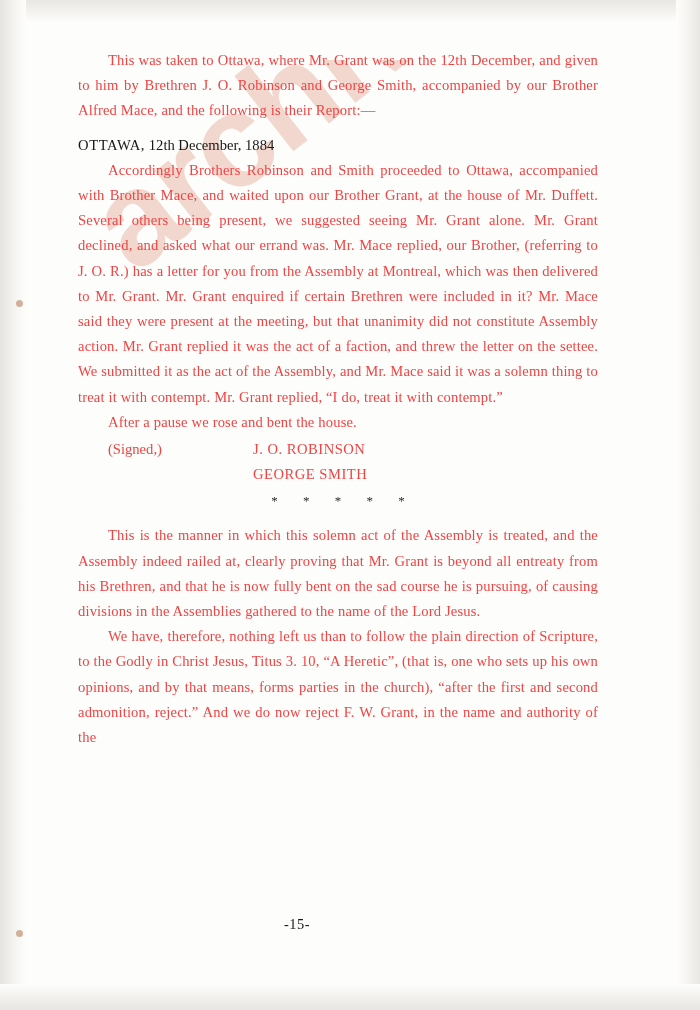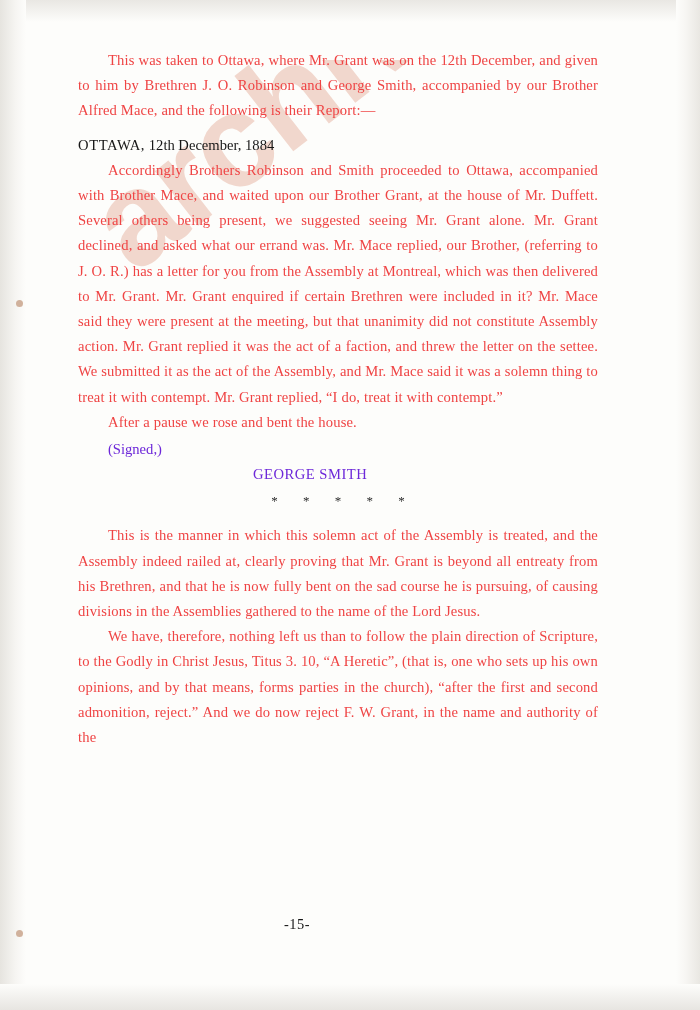--- a/index.html
+++ b/index.html
@@ -121,21 +121,21 @@
     letter-spacing: .6px;
   }
 
   .sig-block {
     margin-top: 2px;
   }
   .sig-row {
     display: flex;
     font-size: 14.6px;
     line-height: 25.2px;
-    color: #6d28d9;
+    color: #ef4444;
   }
   .sig-left {
     width: 175px;
     padding-left: 30px;
     box-sizing: border-box;
   }
   .sig-right {
     letter-spacing: .5px;
   }
 
@@ -190,20 +190,21 @@
     </p>
 
 
     <p class="para indent">Accordingly Brothers Robinson and Smith proceeded to Ottawa, accompanied with Brother Mace, and waited upon our Brother Grant, at the house of Mr. Duffett. Several others being present, we suggested seeing Mr. Grant alone. Mr. Grant declined, and asked what our errand was. Mr. Mace replied, our Brother, (referring to J. O. R.) has a letter for you from the Assembly at Montreal, which was then delivered to Mr. Grant. Mr. Grant enquired if certain Brethren were included in it? Mr. Mace said they were present at the meeting, but that unanimity did not constitute Assembly action. Mr. Grant replied it was the act of a faction, and threw the letter on the settee. We submitted it as the act of the Assembly, and Mr. Mace said it was a solemn thing to treat it with contempt. Mr. Grant replied, “I do, treat it with contempt.”</p>
 
     <p class="para indent">After a pause we rose and bent the house.</p>
 
     <div class="sig-block">
       <div class="sig-row">
         <span class="sig-left">(Signed,)</span>
+        <span class="sig-right">J. O. ROBINSON</span>
       </div>
       <div class="sig-row">
         <span class="sig-left"></span>
         <span class="sig-right">GEORGE SMITH</span>
       </div>
     </div>
 
     <div class="stars">*  *  *  *  *</div>
 
     <div class="section-gap"></div>

